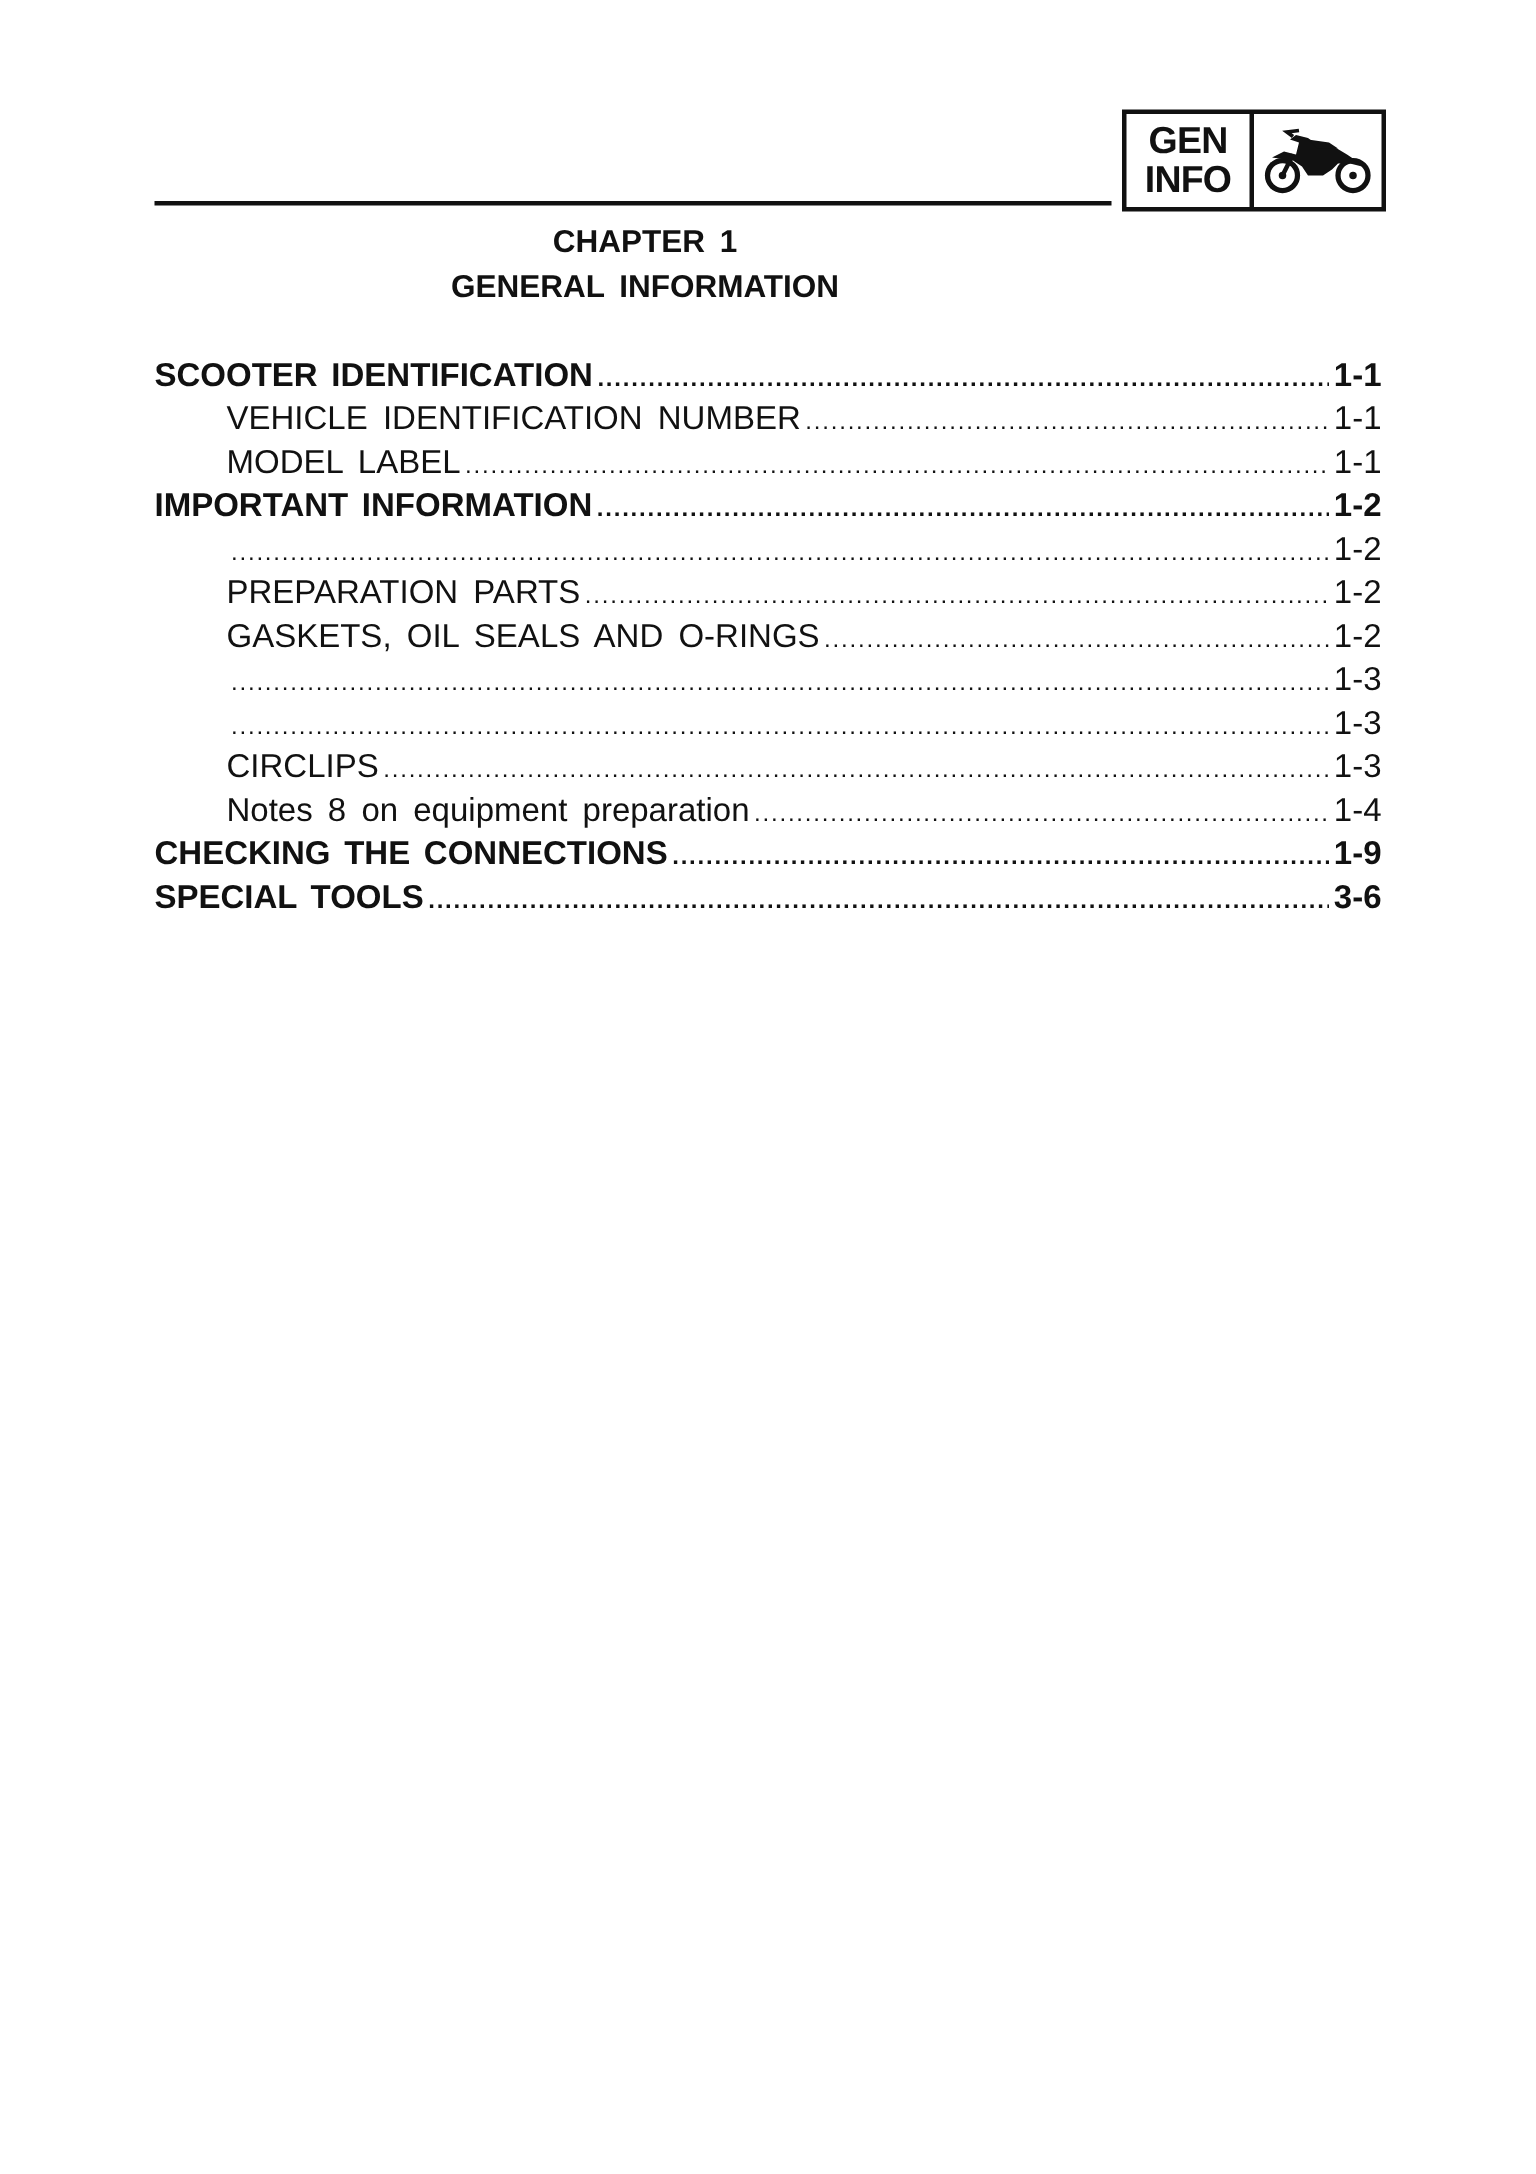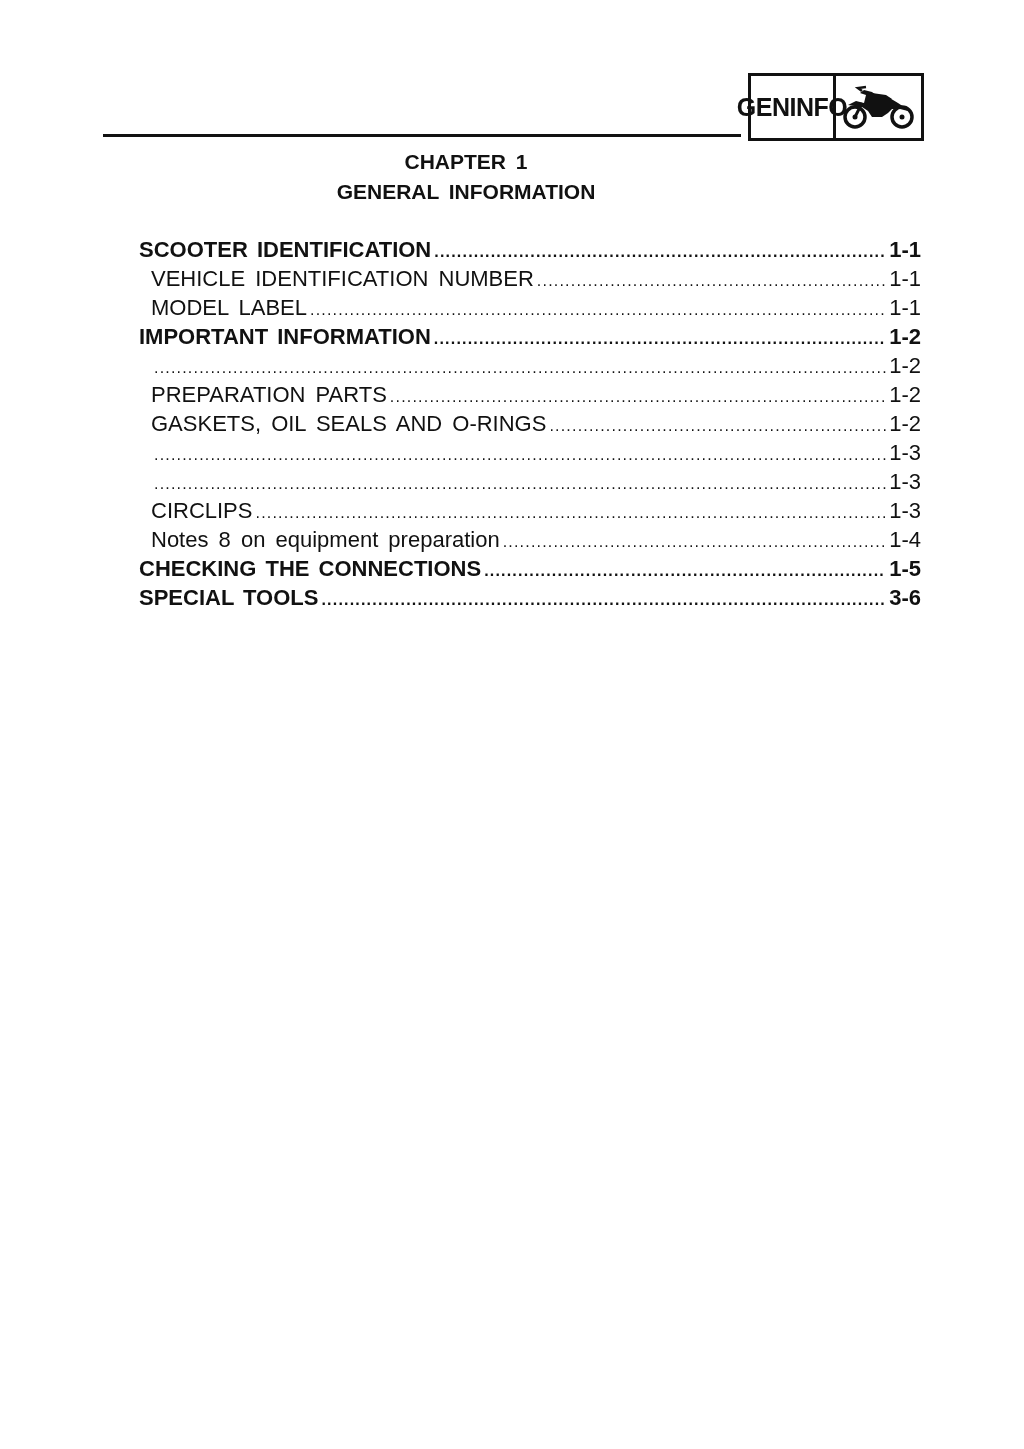--- a/index.html
+++ b/index.html
@@ -9,37 +9,37 @@
     }
     .header-rule {
       position: absolute; left: 103px; top: 134px; width: 638px; height: 3px;
       background: #111111;
     }
     .badge {
       position: absolute; left: 748px; top: 73px; width: 170px; height: 62px;
       border: 3px solid #111111; box-sizing: content-box; display: flex;
     }
     .badge-text {
-      width: 82px; border-right: 3px solid #111111; display: flex; 
+      width: 82px; border-right: 3px solid #111111; display: flex; flex-direction: column;
       align-items: center; justify-content: center; font-weight: bold;
       font-size: 25px; line-height: 26px; letter-spacing: -0.5px;
     }
     .badge-icon { flex: 1; display: flex; align-items: center; justify-content: center; }
     .chapter-title {
       position: absolute; left: 0; width: 860px; text-align: center;
-      font-weight: bold; font-size: 21px; word-spacing: 4px; padding-left: 36px;
+      font-weight: bold; font-size: 21px; word-spacing: 4px;
     }
     .chapter-num { top: 150px; }
     .chapter-name { top: 180px; }
     .toc { position: absolute; left: 103px; top: 235px; width: 818px; }
     .toc-row {
       display: flex; align-items: baseline; height: 29px; font-size: 22px; line-height: 29px;
       white-space: nowrap;
     }
-    .toc-row.level-1 { font-weight: bold; word-spacing: 3px; margin-left: 36px; }
+    .toc-row.level-1 { font-weight: bold; word-spacing: 3px; }
     .toc-row.level-2 { padding-left: 48px; font-weight: normal; word-spacing: 4px; justify-content: flex-end; }
     .toc-row .title { flex: 0 0 auto; }
     .toc-row .leader {
       flex: 1 1 auto; overflow: hidden; margin: 0 3px 0 3px; letter-spacing: 1.2px;
       font-size: 16px; position: relative; top: 0;
     }
     .toc-row .leader::before {
       content: "................................................................................................................................................................................................................";
     }
     .toc-row .page { flex: 0 0 auto; }
@@ -126,20 +126,20 @@
       <span class="page">1-3</span>
     </div>
     <div class="toc-row level-2">
       <span class="title">Notes 8 on equipment preparation</span>
       <span class="leader"></span>
       <span class="page">1-4</span>
     </div>
     <div class="toc-row level-1">
       <span class="title">CHECKING THE CONNECTIONS</span>
       <span class="leader"></span>
-      <span class="page">1-5</span>
+      <span class="page">1-9</span>
     </div>
     <div class="toc-row level-1">
       <span class="title">SPECIAL TOOLS</span>
       <span class="leader"></span>
       <span class="page">3-6</span>
     </div>
   </div>
 
 </body></html>

